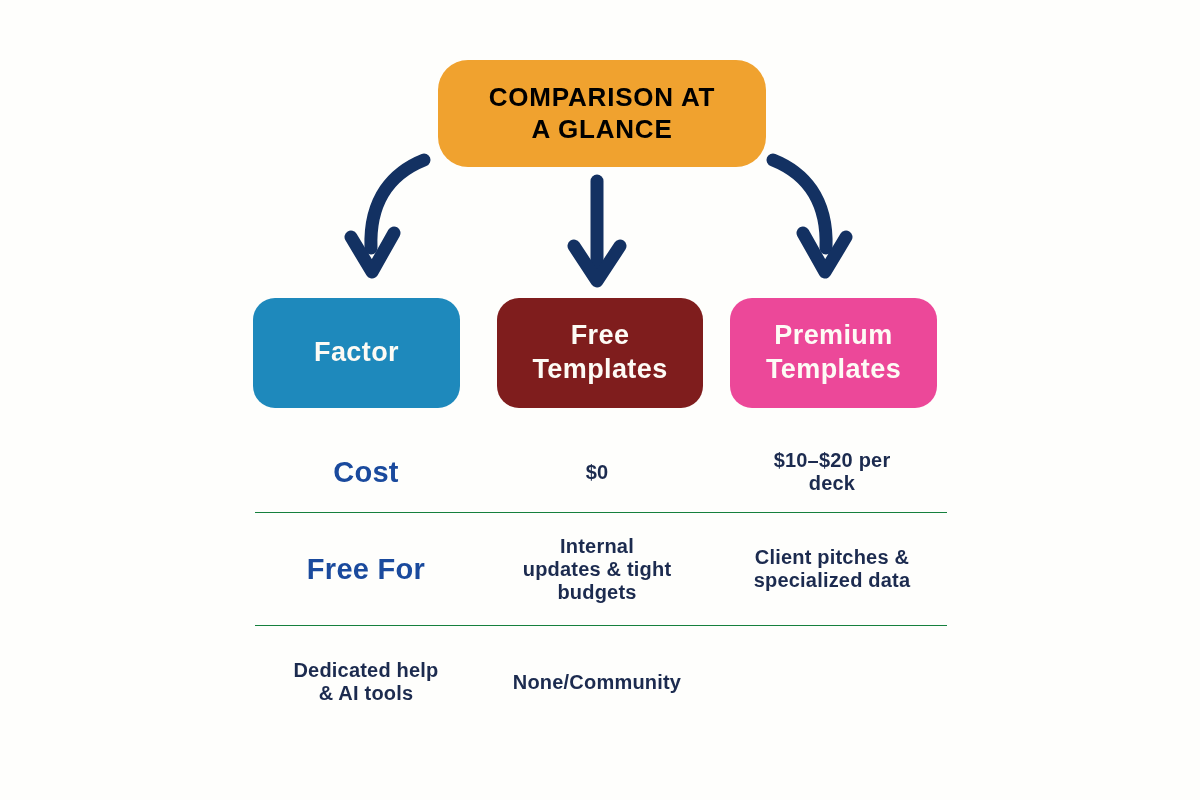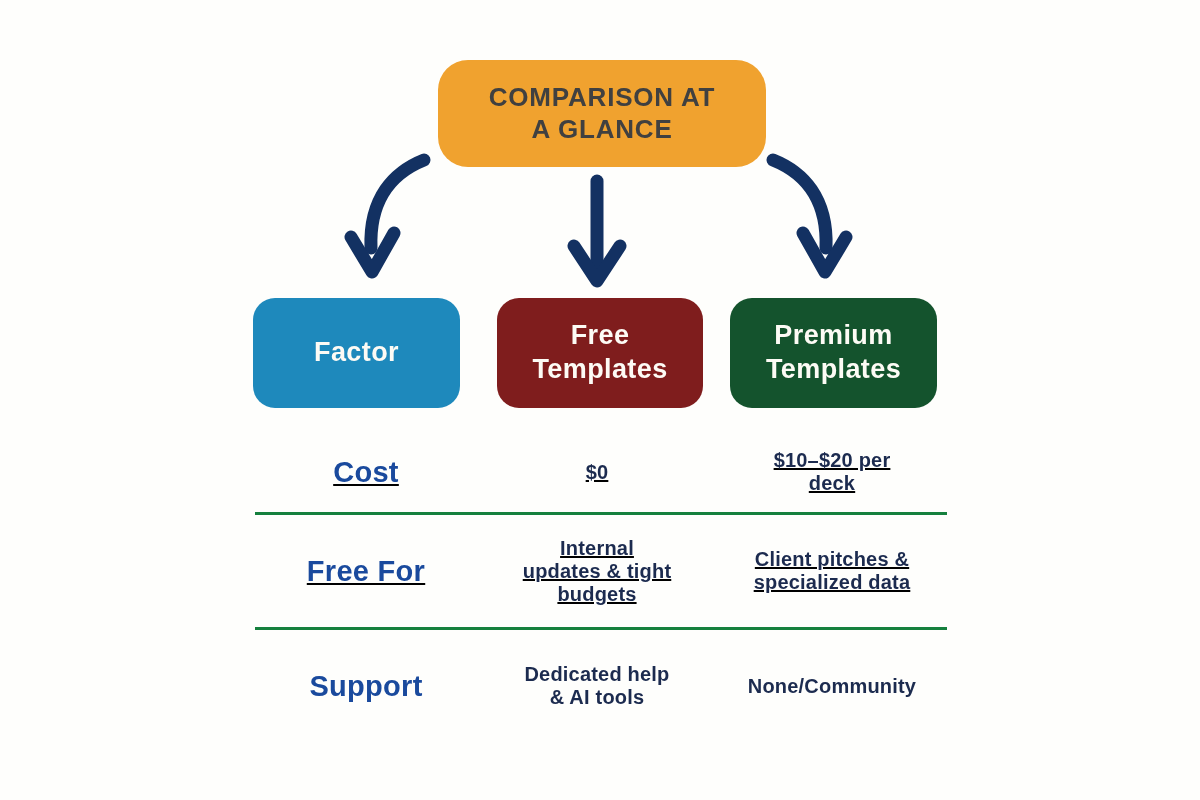--- a/index.html
+++ b/index.html
@@ -23,21 +23,21 @@
     top: 60px;
     width: 328px;
     height: 107px;
     background: #f0a22f;
     border-radius: 30px;
     display: flex;
     align-items: center;
     justify-content: center;
   }
   .title-box .txt {
-    color: #404040;
+    color: #000000;
     font-size: 26px;
     font-weight: bold;
     letter-spacing: 0.8px;
     text-align: center;
     line-height: 1.22;
     white-space: pre-line;
   }
 
   
   .arrows-layer {
@@ -61,35 +61,35 @@
     color: #fdfbf5;
     font-size: 27px;
     font-weight: bold;
     letter-spacing: 0.4px;
     text-align: center;
     line-height: 1.25;
     white-space: pre-line;
   }
   .col-factor  { left: 253px; width: 207px; background: #1e89bc; }
   .col-free    { left: 497px; width: 206px; background: #7f1d1d; }
-  .col-premium { left: 730px; width: 207px; background: #14532d; }
+  .col-premium { left: 730px; width: 207px; background: #ec4899; }
 
   
   .table {
     position: absolute;
     left: 255px;
     top: 432px;
     width: 692px;
   }
   .t-row {
     display: grid;
     grid-template-columns: 222px 240px 230px;
     align-items: center;
   }
-  .t-row.bordered { border-bottom: 3px solid #15803d; text-decoration: underline; }
+  .t-row.bordered { border-bottom: 1px solid #15803d; }
   .t-row.r-cost    { height: 80px; }
   .t-row.r-best    { height: 112px; }
   .t-row.r-support { height: 112px; }
 
   .row-label {
     color: #1a4a9d;
     font-size: 29px;
     font-weight: bold;
     text-align: center;
     letter-spacing: 0.3px;
@@ -153,20 +153,19 @@
     <div class="t-row r-best bordered">
       <div class="row-label">Free For</div>
       <div class="cell">Internal
 updates &amp; tight
 budgets</div>
       <div class="cell">Client pitches &amp;
 specialized data</div>
     </div>
 
     <div class="t-row r-support">
-      <div class="row-label">Support</div>
       <div class="cell">Dedicated help
 &amp; AI tools</div>
       <div class="cell">None/Community</div>
     </div>
 
   </div>
 </div>
 
 </body></html>

